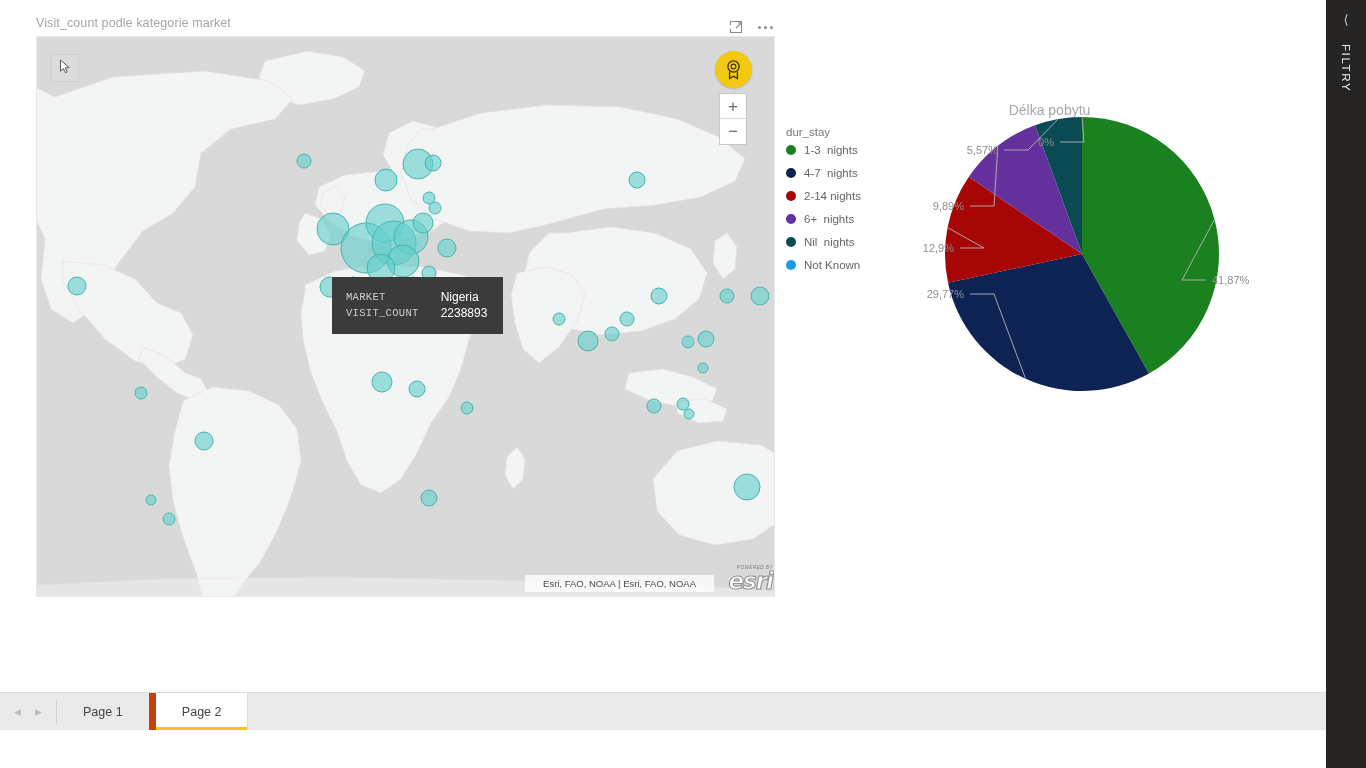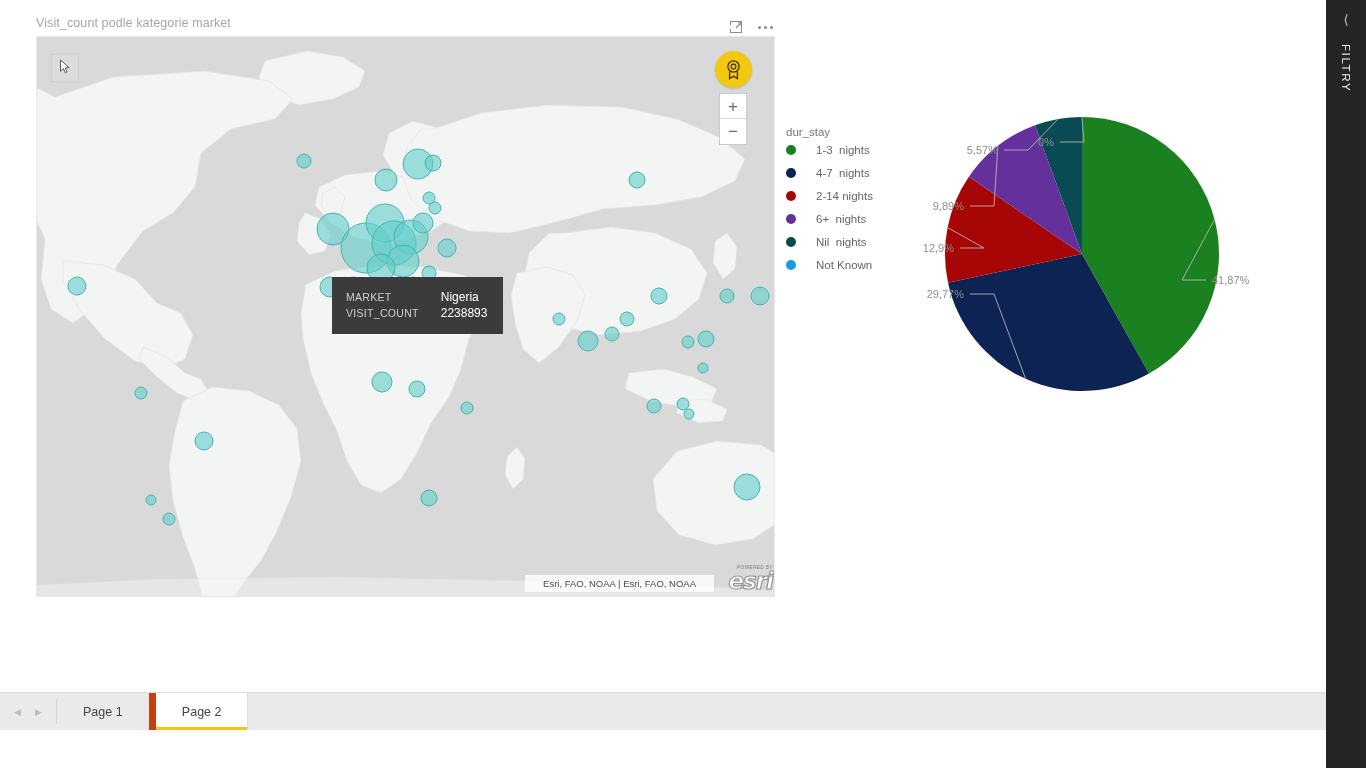--- a/index.html
+++ b/index.html
@@ -57,21 +57,21 @@
   }
   #zoom-ctrl div.zin { border-bottom: 1px solid #d8d8d8; }
 
   
   #map-tooltip {
     position: absolute; left: 295px; top: 240px; background: #3b3b3b; color: #fff;
     padding: 12px 16px 13px 14px; min-width: 160px;
   }
   #map-tooltip table { border-collapse: collapse; }
   #map-tooltip td { padding: 1px 0; font-size: 10.5px; vertical-align: middle; }
-  #map-tooltip td.k { color: #cfcfcf; letter-spacing: .3px; padding-right: 22px; }
+  #map-tooltip td.k { color: #cfcfcf; letter-spacing: .3px; padding-right: 22px; font-family: Liberation Mono, monospace; }
   #map-tooltip td.v { color: #fff; font-weight: normal; font-size: 12px; }
 
   
   #esri-attr {
     position: absolute; right: 1px; bottom: 4px; display: flex; align-items: flex-end; gap: 2px;
   }
   #esri-attr .attr-text {
     background: rgba(255,255,255,.78); color: #4a4a4a; font-size: 9.5px;
     padding: 3px 18px; white-space: nowrap;
   }
@@ -87,21 +87,21 @@
   }
 
   
   #pie-visual { position: absolute; left: 782px; top: 36px; width: 540px; height: 561px; }
   #pie-title {
     position: absolute; top: 66px; left: 0; width: 535px; text-align: center;
     font-size: 14px; color: #a8a8a8;
   }
   #legend { position: absolute; left: 4px; top: 90px; }
   #legend .lg-title { font-size: 11.5px; color: #777; margin-bottom: 0; }
-  .lg-item { display: flex; align-items: center; gap: 20px; height: 23px; cursor: pointer; }
+  .lg-item { display: flex; align-items: center; gap: 8px; height: 23px; cursor: pointer; }
   .lg-dot { width: 10px; height: 10px; border-radius: 50%; flex: none; }
   .lg-label { font-size: 11.5px; color: #666; white-space: pre; }
   #pie-wrap { position: absolute; left: 60px; top: 40px; width: 480px; height: 360px; }
   #pie-svg { position: absolute; left: 0; top: 0; }
   .lbl { font-size: 11px; fill: #8d8d8d; font-family: "Liberation Sans", sans-serif; }
   .lead { stroke: #b6b6b6; stroke-width: .9; fill: none; }
 
   
   #tabbar {
     position: absolute; left: 0; bottom: 0; width: 1326px; height: 38px;
@@ -283,20 +283,21 @@
       <div id="esri-attr">
         <div class="attr-text">Esri, FAO, NOAA | Esri, FAO, NOAA</div>
         <div class="esri-logo">
           <span class="pw">POWERED BY</span>
           <span class="wd">esri</span>
         </div>
       </div>
     </div>
 
     <div id="pie-visual">
+      <div id="pie-title">Délka pobytu</div>
 
       <div id="legend">
         <div class="lg-title">dur_stay</div>
         <div class="lg-item">
           <span class="lg-dot" style="background:#1b8020"></span>
           <span class="lg-label">1-3  nights</span>
         </div>
         <div class="lg-item">
           <span class="lg-dot" style="background:#0d2354"></span>
           <span class="lg-label">4-7  nights</span>

